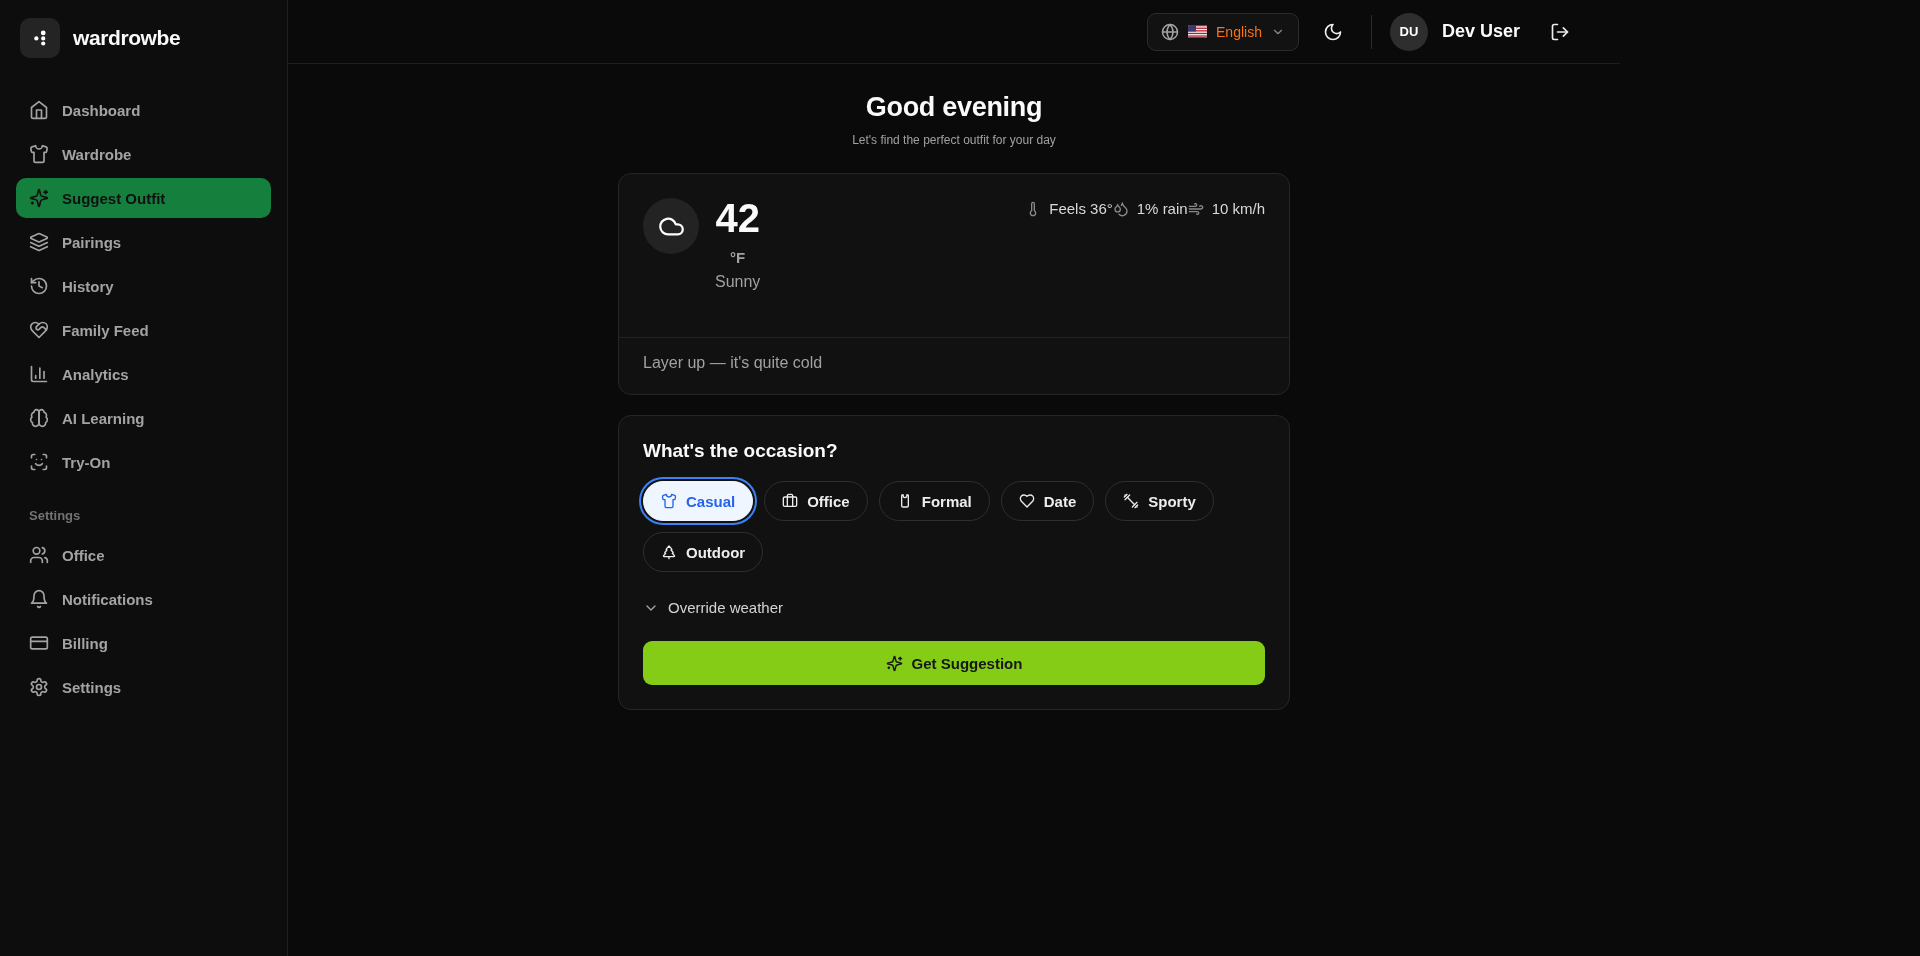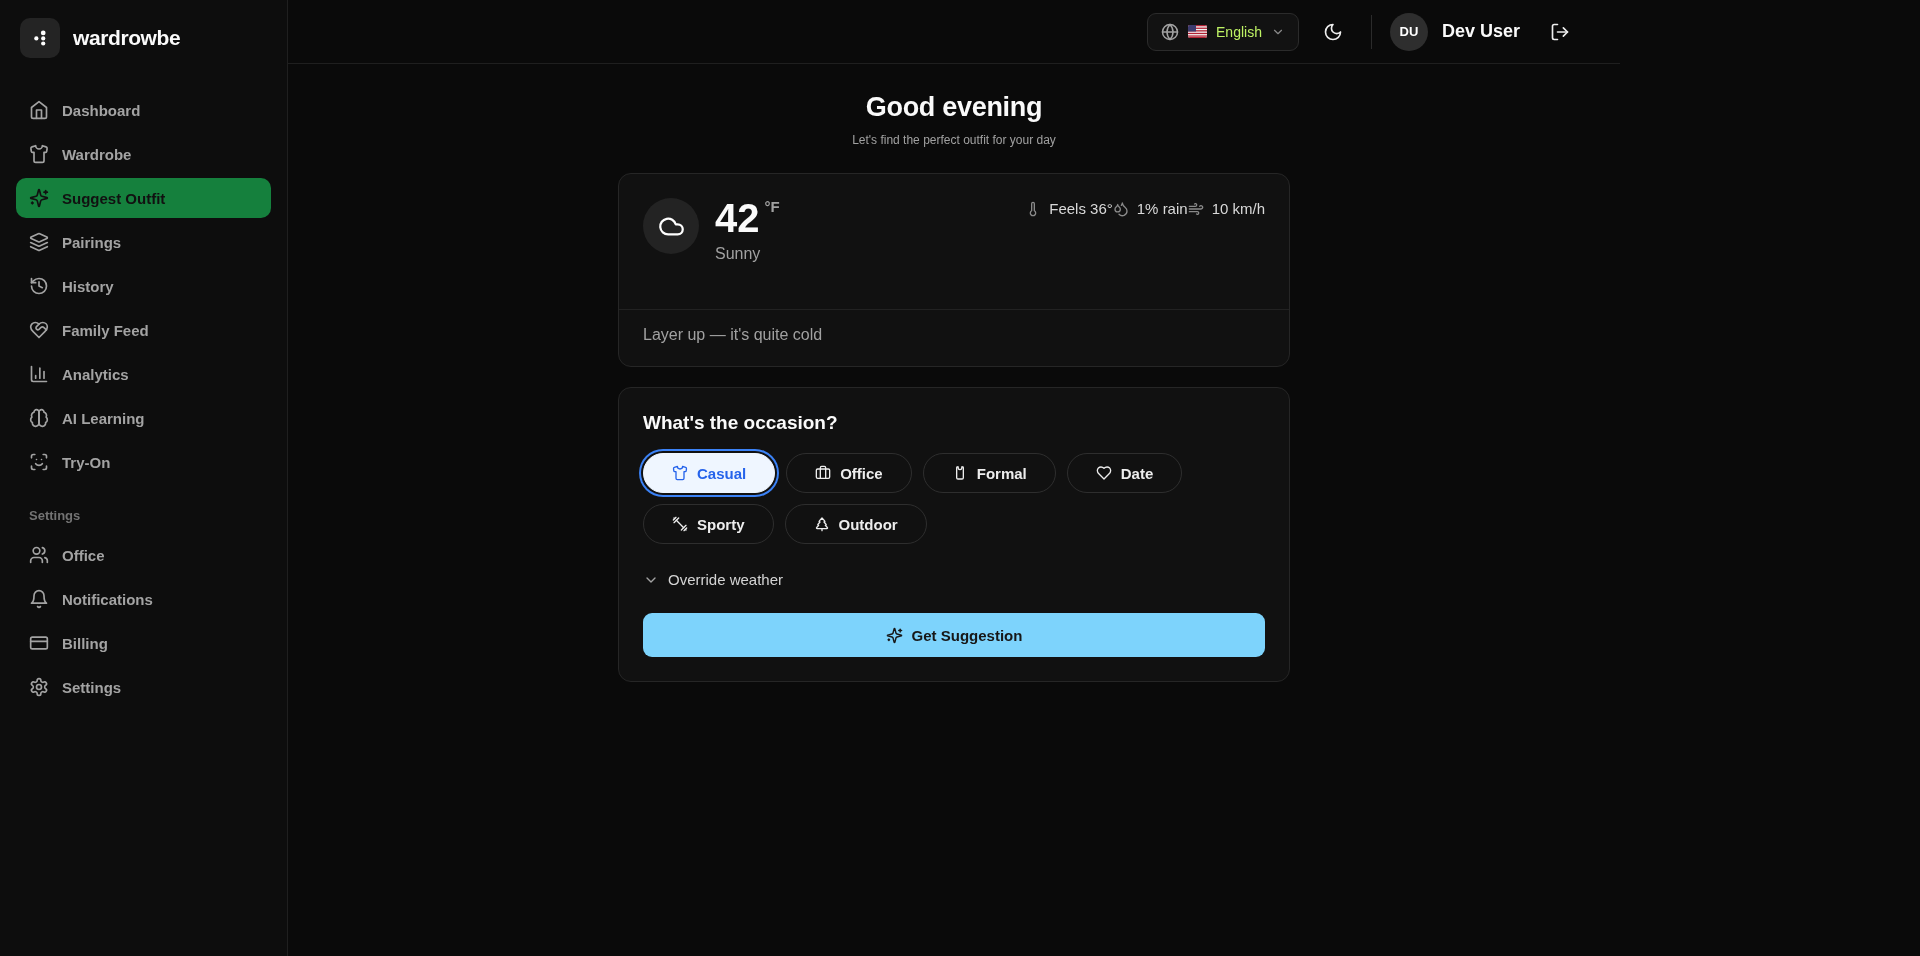--- a/index.html
+++ b/index.html
@@ -20,21 +20,21 @@
     cursor:pointer; }
   .nav-item svg { width:20px; height:20px; flex:none; }
   .nav-item.active { background:#15803d; color:#111; }
   .section-label { color:#737373; font-size:13px; font-weight:600; margin:26px 13px 12px; }
 
   
   .main { flex:1; display:flex; flex-direction:column; background:#0a0a0a; }
   .header { height:64px; min-height:64px; border-bottom:1px solid #1f1f1f; display:flex;
     align-items:center; justify-content:flex-end; padding:0 40px; gap:14px; }
   .lang-btn { display:flex; align-items:center; gap:9px; height:38px; padding:0 13px;
-    background:#121212; border:1px solid #2b2b2b; border-radius:9px; color:#bef264;
+    background:#121212; border:1px solid #2b2b2b; border-radius:9px; color:#f97316;
     font-size:14px; cursor:pointer; }
   .lang-btn .globe { color:#a3a3a3; }
   .flag { border-radius:2px; display:block; }
   .chev { color:#8a8a8a; }
   .icon-btn { width:40px; height:40px; display:flex; align-items:center; justify-content:center;
     background:none; border:none; color:#ededed; cursor:pointer; }
   .header-divider { width:1px; height:34px; background:#2b2b2b; margin:0 4px; }
   .avatar { width:38px; height:38px; border-radius:50%; background:#2e2e2e; color:#fff;
     font-size:13px; font-weight:700; display:flex; align-items:center; justify-content:center; }
   .user-name { font-size:18px; font-weight:700; margin:0 6px 0 0; }
@@ -44,45 +44,45 @@
   .greeting { font-size:27px; font-weight:700; letter-spacing:-0.3px; }
   .subtitle { margin-top:10px; color:#a1a1a1; font-size:12px; }
   .card { width:672px; background:#111111; border:1px solid #262626; border-radius:13px; }
 
   .weather-card { margin-top:26px; }
   .weather-pad { padding:24px; }
   .weather-top { display:flex; justify-content:space-between; }
   .weather-left { display:flex; gap:16px; }
   .cloud-badge { width:56px; height:56px; border-radius:50%; background:#232323;
     display:flex; align-items:center; justify-content:center; color:#fff; }
-  .temp-row { display:flex; align-items:flex-start; gap:5px; }
+  .temp-row { display:flex; align-items:center; gap:11px;flex-direction:column; }
   .temp-val { font-size:40px; font-weight:700; line-height:1; }
   .temp-unit { font-size:15px; color:#a1a1a1; font-weight:600; }
   .condition { margin-top:7px; color:#a1a1a1; font-size:16px; }
   .weather-stats { display:flex; flex-direction:row; align-items:flex-start; gap:0;
     padding-top:2px; font-size:15px; color:#d9d9d9; }
   .stat { display:flex; align-items:center; gap:8px; }
   .stat svg { width:16px; height:16px; color:#8a8a8a; }
   .weather-divider { border-top:1px solid #222; margin-top:22px; }
   .weather-summary { padding:16px 24px 22px; color:#a1a1a1; font-size:16px; }
 
   .occasion-card { margin-top:20px; padding:24px; }
   .occasion-title { font-size:19px; font-weight:700; }
   .chips { display:flex; flex-wrap:wrap; gap:11px; margin-top:19px; }
-  .chip { display:flex; align-items:center; gap:9px; height:40px; padding:0 28px;
+  .chip { display:flex; align-items:center; gap:9px; height:40px; padding:0 17px;
     border-radius:999px; border:1px solid #2e2e2e; background:transparent; color:#ededed;
     font-size:15px; font-weight:600; cursor:pointer; font-family:inherit; }
   .chip svg { width:16px; height:16px; }
   .chip.selected { background:#eff6ff; border-color:#eff6ff; color:#2563eb;
     box-shadow:0 0 0 2px #111111, 0 0 0 4px #3b82f6; }
   .override-row { display:flex; align-items:center; gap:9px; margin-top:27px;
     color:#d4d4d4; font-size:15px; cursor:pointer; }
   .override-row svg { width:16px; height:16px; color:#a3a3a3; }
   .submit-btn { margin-top:25px; width:100%; height:44px; border:none; border-radius:9px;
-    background:#7dd3fc; color:#171717; font-size:15px; font-weight:600; display:flex;
+    background:#84cc16; color:#171717; font-size:15px; font-weight:600; display:flex;
     align-items:center; justify-content:center; gap:9px; cursor:pointer; font-family:inherit; }
 
   .ic { fill:none; stroke:currentColor; stroke-width:2; stroke-linecap:round; stroke-linejoin:round; }
 </style>
 </head>
 <body>
 
 <div class="app">
 
   <aside class="sidebar">

